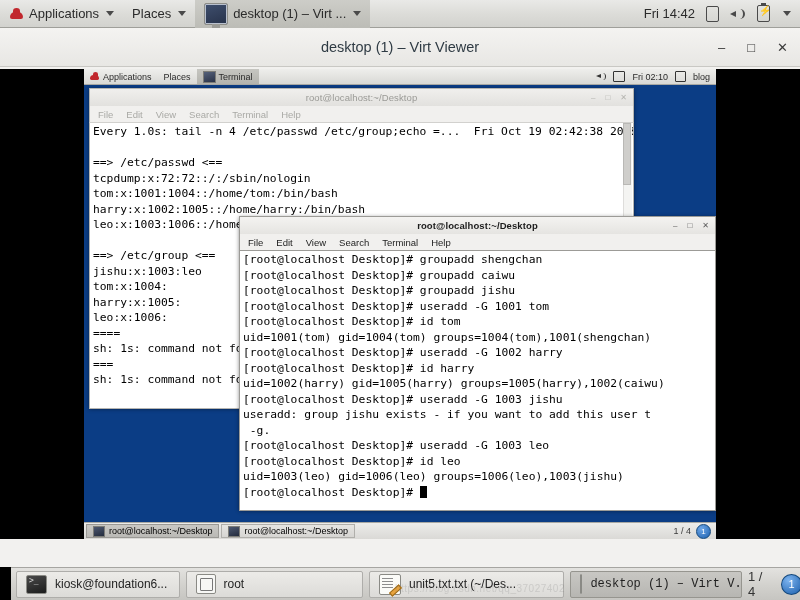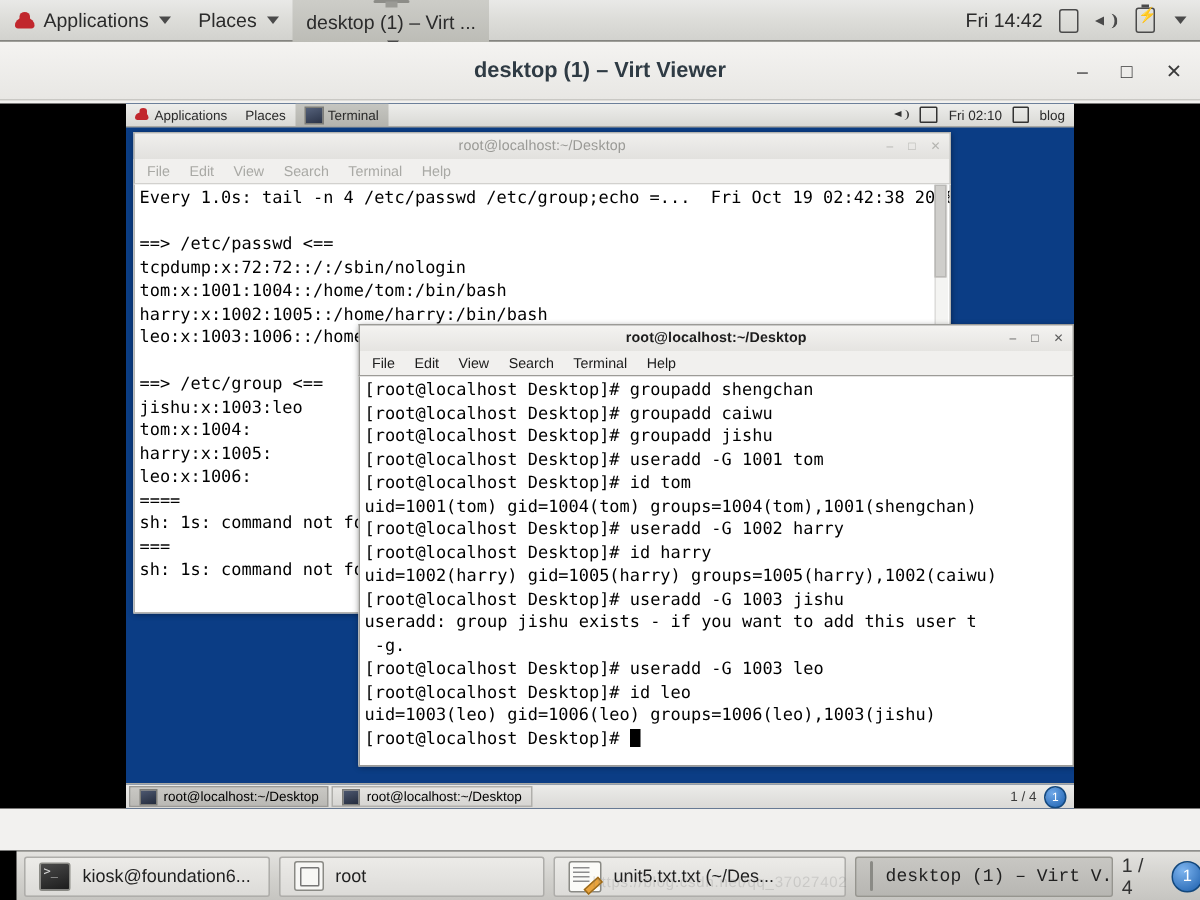--- a/index.html
+++ b/index.html
@@ -13,21 +13,21 @@
 
   
   .gnome-panel{
     position:absolute;left:0;top:0;width:800px;height:28px;
     background:linear-gradient(180deg,#e9e9e7 0%,#dcdcd8 52%,#d2d2ce 100%);
     border-bottom:1px solid #9f9f9a;
     display:flex;align-items:center;font-size:13px;color:#2b2b2b;
     box-sizing:border-box;
   }
   .gp-item{display:flex;align-items:center;gap:5px;padding:0 9px;height:28px;}
-  .gp-item.active{background:linear-gradient(180deg,#cdcdc8,#bcbcb6);flex-direction:column;}
+  .gp-item.active{background:linear-gradient(180deg,#cdcdc8,#bcbcb6);}
   .redhat-icon{width:15px;height:14px;position:relative;display:inline-block;}
   .redhat-icon::before{content:"";position:absolute;left:1px;top:5px;width:13px;height:7px;
      background:#c1272d;border-radius:7px 7px 3px 3px;}
   .redhat-icon::after{content:"";position:absolute;left:4px;top:1px;width:7px;height:6px;
      background:#c1272d;border-radius:50% 50% 0 0;}
   .caret{width:0;height:0;border-left:4px solid transparent;border-right:4px solid transparent;
      border-top:5px solid #4a4a4a;display:inline-block;margin-left:2px;}
   .vm-mini-icon{width:22px;height:20px;background:linear-gradient(160deg,#3f4f6e,#27324a);
      border:1px solid #8d8d88;border-radius:2px;position:relative;box-shadow:inset 0 0 0 1px #b9c0cd;}
   .vm-mini-icon::after{content:"";position:absolute;left:7px;bottom:-4px;width:8px;height:4px;background:#9a9a95;}
@@ -42,21 +42,21 @@
      border-right:2px solid #4a4a4a;border-radius:0 9px 9px 0;}
   .ico-batt{width:11px;height:15px;border:1.6px solid #4a4a4a;border-radius:2px;position:relative;}
   .ico-batt::before{content:"";position:absolute;left:3px;top:-3px;width:5px;height:2px;background:#4a4a4a;}
   .ico-batt::after{content:"\26A1";position:absolute;left:1px;top:-2px;font-size:10px;color:#4a4a4a;line-height:14px;}
 
   
   .vv-window{position:absolute;left:0;top:28px;width:800px;height:539px;background:#f2f1ef;}
   .vv-titlebar{position:relative;height:38px;
      background:linear-gradient(180deg,#f4f3f1 0%,#e8e7e4 100%);
      border-bottom:1px solid #c9c8c4;display:flex;align-items:center;justify-content:center;}
-  .vv-title{font-size:14.5px;color:#2f3b44;font-weight:700;}
+  .vv-title{font-size:14.5px;color:#2f3b44;font-weight:400;}
   .vv-btns{position:absolute;right:12px;top:0;height:38px;display:flex;align-items:center;gap:22px;
      font-size:13px;color:#3a3a3a;}
   .vv-btn{cursor:default;line-height:1;}
   .vv-menubar{height:30px;background:#f2f1ef;border-bottom:1px solid #cfcecb;
      display:flex;align-items:center;padding-left:10px;gap:20px;font-size:13px;color:#2b2b2b;}
   .vv-menu{padding:2px 2px;}
 
   
   .vm-viewport{position:absolute;left:0;top:69px;width:800px;height:470px;background:#000;}
   .vm-screen{position:absolute;left:84px;top:0;width:632px;height:470px;background:#0b3d85;overflow:hidden;}

